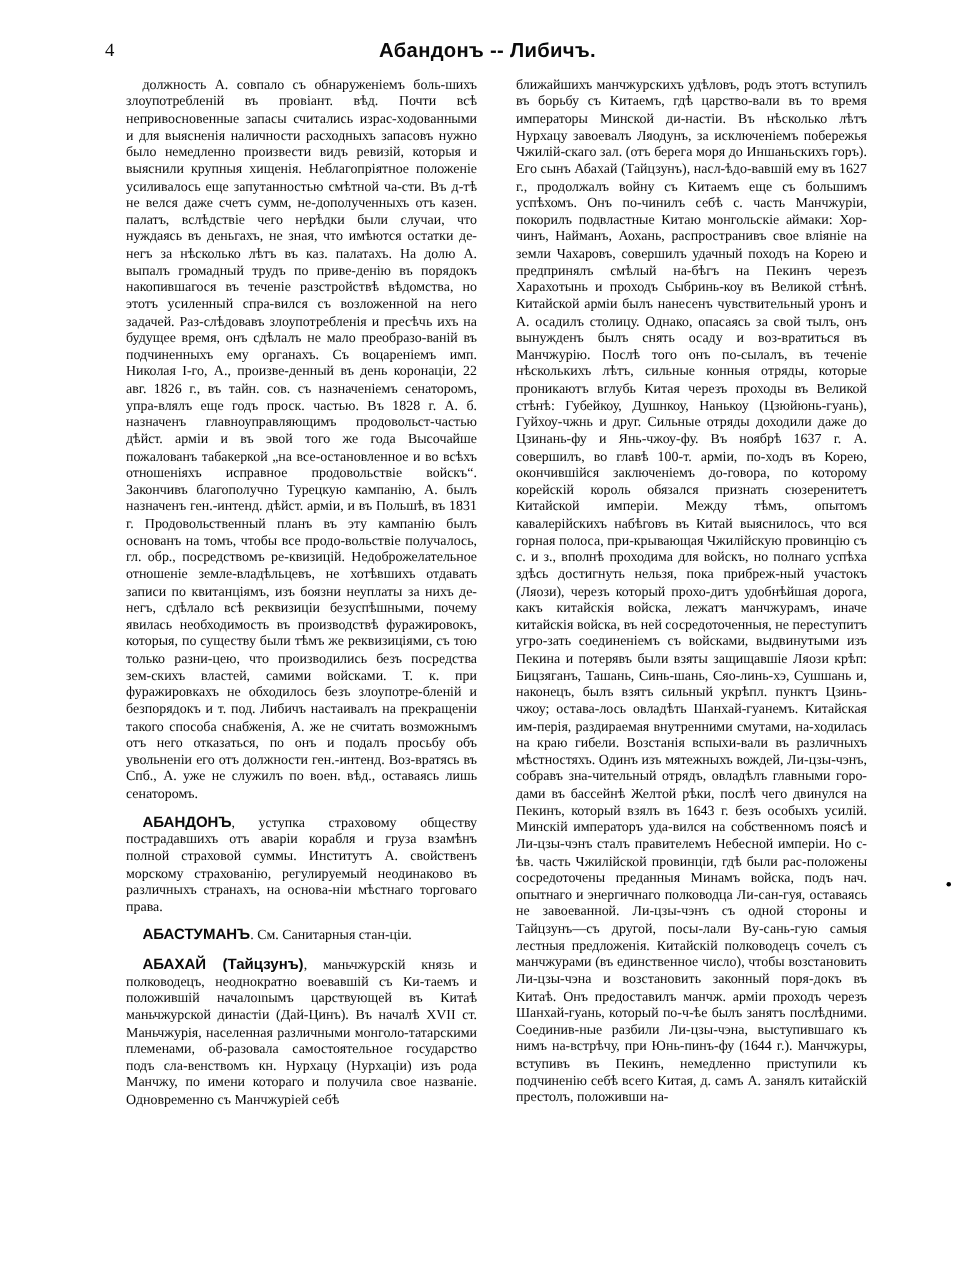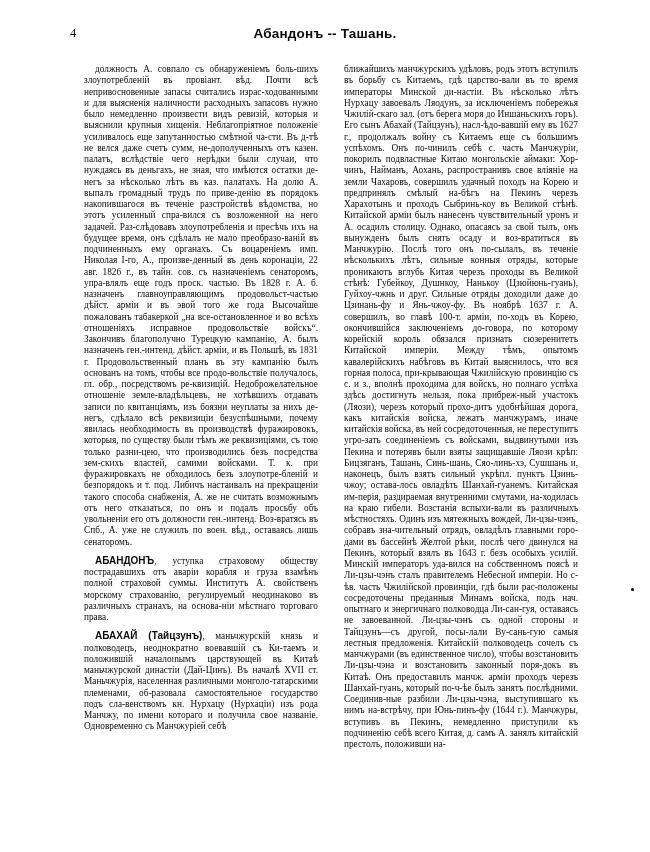--- a/index.html
+++ b/index.html
@@ -47,21 +47,20 @@
     font-family: "Liberation Sans", sans-serif;
     letter-spacing: 0.2px;
   }
   .columns {
     position: absolute;
     top: 52px;
     left: 84px;
     width: 494px;
     display: flex;
     gap: 26px;
-    margin-top: 12px;
   }
   .col {
     width: 234px;
   }
   .col p {
     margin: 0;
     font-size: 9.3px;
     line-height: 11.25px;
     text-align: justify;
     text-justify: inter-word;
@@ -90,28 +89,29 @@
     border-radius: 50%;
   }
 </style>
 </head>
 <body>
 
 <div class="page">
 
   <div class="header">
     <div class="folio">4</div>
-    <div class="running-title">Абандонъ -- Ташань.</div>
+    <div class="running-title">Абандонъ -- Либичъ.</div>
   </div>
 
   <div class="columns">
 
     <div class="col">
       <p class="indent">должность А. совпало съ обнаруженіемъ боль-шихъ злоупотребленій въ провіант. вѣд. Почти всѣ непривосновенные запасы считались израс-ходованными и для выясненія наличности расходныхъ запасовъ нужно было немедленно произвести видъ ревизій, которыя и выяснили крупныя хищенія. Неблагопріятное положеніе усиливалось еще запутанностью смѣтной ча-сти. Въ д-тѣ не велся даже счетъ сумм, не-дополученныхъ отъ казен. палатъ, вслѣдствіе чего нерѣдки были случаи, что нуждаясь въ деньгахъ, не зная, что имѣются остатки де-негъ за нѣсколько лѣтъ въ каз. палатахъ. На долю А. выпалъ громадный трудъ по приве-денію въ порядокъ накопившагося въ теченіе разстройствѣ вѣдомства, но этотъ усиленный спра-вился съ возложенной на него задачей. Раз-слѣдовавъ злоупотребленія и пресѣчь ихъ на будущее время, онъ сдѣлалъ не мало преобразо-ваній въ подчиненныхъ ему органахъ. Съ воцареніемъ имп. Николая I-го, А., произве-денный въ день коронаціи, 22 авг. 1826 г., въ тайн. сов. съ назначеніемъ сенаторомъ, упра-влялъ еще годъ проск. частью. Въ 1828 г. А. б. назначенъ главноуправляющимъ продовольст-частью дѣйст. арміи и въ эвой того же года Высочайше пожалованъ табакеркой „на все-остановленное и во всѣхъ отношеніяхъ исправное продовольствіе войскъ“. Закончивъ благополучно Турецкую кампанію, А. былъ назначенъ ген.-интенд. дѣйст. арміи, и въ Польшѣ, въ 1831 г. Продовольственный планъ въ эту кампанію былъ основанъ на томъ, чтобы все продо-вольствіе получалось, гл. обр., посредствомъ ре-квизицій. Недоброжелательное отношеніе земле-владѣльцевъ, не хотѣвшихъ отдавать записи по квитанціямъ, изъ боязни неуплаты за нихъ де-негъ, сдѣлало всѣ реквизиціи безуспѣшными, почему явилась необходимость въ производствѣ фуражировокъ, которыя, по существу были тѣмъ же реквизиціями, съ тою только разни-цею, что производились безъ посредства зем-скихъ властей, самими войсками. Т. к. при фуражировкахъ не обходилось безъ злоупотре-бленій и безпорядокъ и т. под. Либичъ настаивалъ на прекращеніи такого способа снабженія, А. же не считать возможнымъ отъ него отказаться, по онъ и подалъ просьбу объ увольненіи его отъ должности ген.-интенд. Воз-вратясь въ Спб., А. уже не служилъ по воен. вѣд., оставаясь лишь сенаторомъ.</p>
       <p class="entry"><span class="headword">АБАНДОНЪ</span>, уступка страховому обществу пострадавшихъ отъ аваріи корабля и груза взамѣнъ полной страховой суммы. Институтъ А. свойственъ морскому страхованію, регулируемый неодинаково въ различныхъ странахъ, на основа-ніи мѣстнаго торговаго права.</p>
+      <p class="entry"><span class="headword">АБАСТУМАНЪ</span>. См. Санитарныя стан-ціи.</p>
       <p class="entry"><span class="headword">АБАХАЙ (Тайцзунъ)</span>, маньчжурскій князь и полководецъ, неоднократно воевавшій съ Ки-таемъ и положившій началоınымъ царствующей въ Китаѣ маньчжурской династіи (Дай-Цинъ). Въ началѣ XVII ст. Маньчжурія, населенная различными монголо-татарскими племенами, об-разовала самостоятельное государство подъ сла-венствомъ кн. Нурхацу (Нурхаціи) изъ рода Манчжу, по имени котораго и получила свое названіе. Одновременно съ Манчжуріей себѣ</p>
     </div>
 
     <div class="col">
       <p>ближайшихъ манчжурскихъ удѣловъ, родъ этотъ вступилъ въ борьбу съ Китаемъ, гдѣ царство-вали въ то время императоры Минской ди-настіи. Въ нѣсколько лѣтъ Нурхацу завоевалъ Ляодунъ, за исключеніемъ побережья Чжилій-скаго зал. (отъ берега моря до Иншаньскихъ горъ). Его сынъ Абахай (Тайцзунъ), насл-ѣдо-вавшій ему въ 1627 г., продолжалъ войну съ Китаемъ еще съ большимъ успѣхомъ. Онъ по-чинилъ себѣ с. часть Манчжуріи, покорилъ подвластные Китаю монгольскіе аймаки: Хор-чинъ, Найманъ, Аохань, распространивъ свое вліяніе на земли Чахаровъ, совершилъ удачный походъ на Корею и предпринялъ смѣлый на-бѣгъ на Пекинъ черезъ Харахотынь и проходъ Сыбринь-коу въ Великой стѣнѣ. Китайской арміи былъ нанесенъ чувствительный уронъ и А. осадилъ столицу. Однако, опасаясь за свой тылъ, онъ вынужденъ былъ снять осаду и воз-вратиться въ Манчжурію. Послѣ того онъ по-сылалъ, въ теченіе нѣсколькихъ лѣтъ, сильные конныя отряды, которые проникаютъ вглубь Китая черезъ проходы въ Великой стѣнѣ: Губейкоу, Душнкоу, Нанькоу (Цзюйюнь-гуань), Гуйхоу-чжнь и друг. Сильные отряды доходили даже до Цзинань-фу и Янь-чжоу-фу. Въ ноябрѣ 1637 г. А. совершилъ, во главѣ 100-т. арміи, по-ходъ въ Корею, окончившійся заключеніемъ до-говора, по которому корейскій король обязался признать сюзеренитетъ Китайской имперіи. Между тѣмъ, опытомъ кавалерійскихъ набѣговъ въ Китай выяснилось, что вся горная полоса, при-крывающая Чжилійскую провинцію съ с. и з., вполнѣ проходима для войскъ, но полнаго успѣха здѣсь достигнуть нельзя, пока прибреж-ный участокъ (Ляози), черезъ который прохо-дитъ удобнѣйшая дорога, какъ китайскія войска, лежатъ манчжурамъ, иначе китайскія войска, въ ней сосредоточенныя, не переступитъ угро-зать соединеніемъ съ войсками, выдвинутыми изъ Пекина и потерявъ были взяты защищавшіе Ляози крѣп: Бицзяганъ, Ташань, Синь-шань, Сяо-линь-хэ, Сушшань и, наконецъ, былъ взятъ сильный укрѣпл. пунктъ Цзинь-чжоу; остава-лось овладѣть Шанхай-гуанемъ. Китайская им-перія, раздираемая внутренними смутами, на-ходилась на краю гибели. Возстанія вспыхи-вали въ различныхъ мѣстностяхъ. Одинъ изъ мятежныхъ вождей, Ли-цзы-чэнъ, собравъ зна-чительный отрядъ, овладѣлъ главными горо-дами въ бассейнѣ Желтой рѣки, послѣ чего двинулся на Пекинъ, который взялъ въ 1643 г. безъ особыхъ усилій. Минскій императоръ уда-вился на собственномъ поясѣ и Ли-цзы-чэнъ сталъ правителемъ Небесной имперіи. Но с-ѣв. часть Чжилійской провинціи, гдѣ были рас-положены сосредоточены преданныя Минамъ войска, подъ нач. опытнаго и энергичнаго полководца Ли-сан-гуя, оставаясь не завоеванной. Ли-цзы-чэнъ съ одной стороны и Тайцзунъ—съ другой, посы-лали Ву-сань-гую самыя лестныя предложенія. Китайскій полководецъ сочелъ съ манчжурами (въ единственное число), чтобы возстановить Ли-цзы-чэна и возстановить законный поря-докъ въ Китаѣ. Онъ предоставилъ манчж. арміи проходъ черезъ Шанхай-гуань, который по-ч-ѣе былъ занятъ послѣдними. Соединив-ные разбили Ли-цзы-чэна, выступившаго къ нимъ на-встрѣчу, при Юнь-пинъ-фу (1644 г.). Манчжуры, вступивъ въ Пекинъ, немедленно приступили къ подчиненію себѣ всего Китая, д. самъ А. занялъ китайскій престолъ, положивши на-</p>
     </div>
 
   </div>
 
   <div class="bullet-dot"></div>

